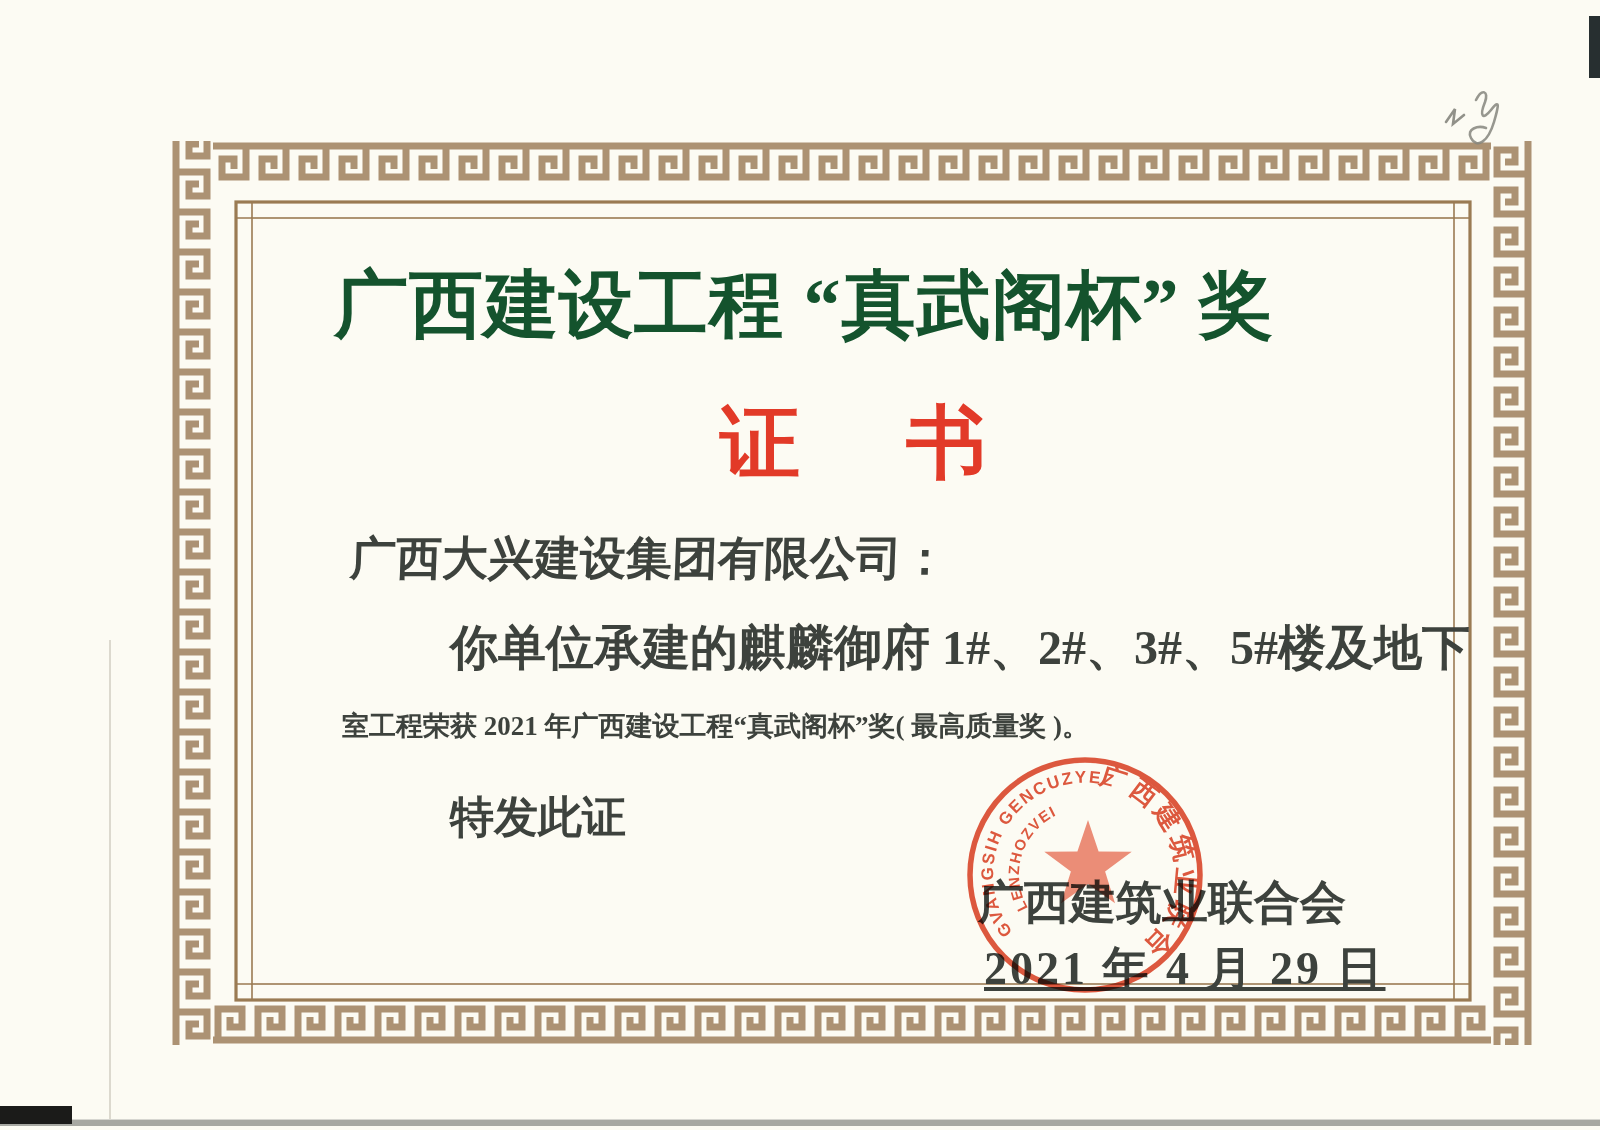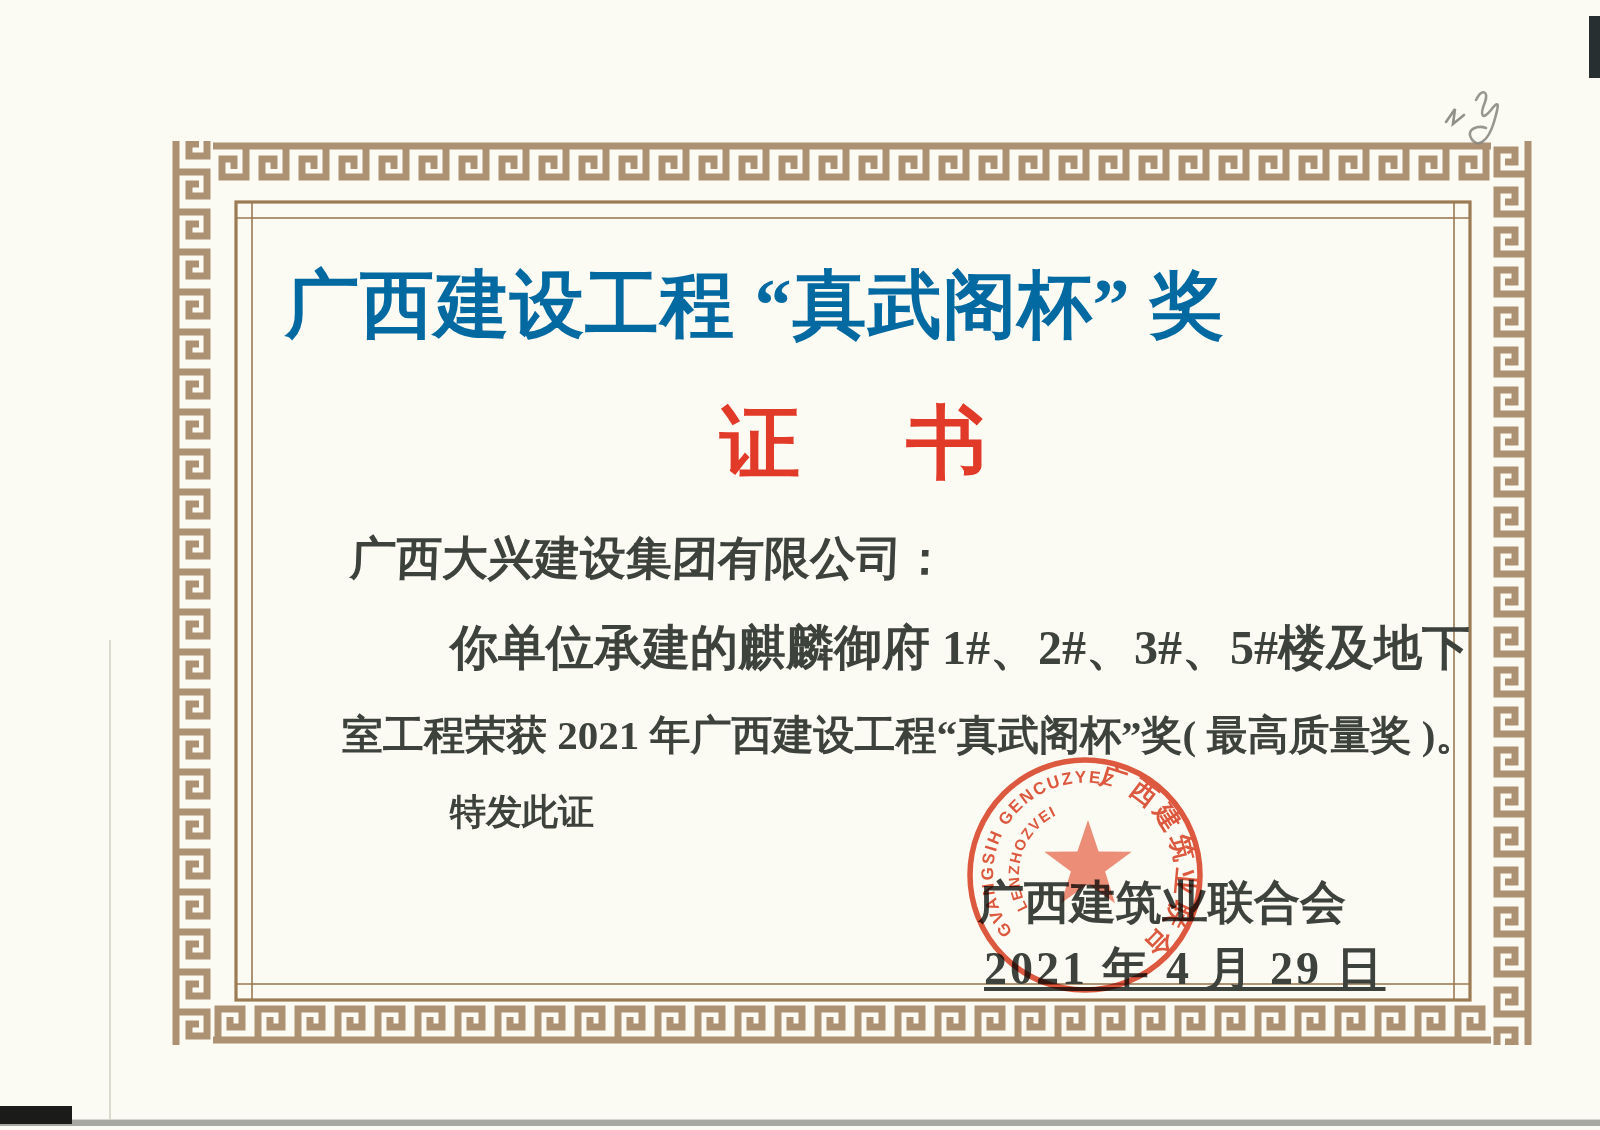--- a/index.html
+++ b/index.html
@@ -1,28 +1,28 @@
 <!DOCTYPE html>
 <html><head>
 <meta charset="utf-8">
 <style>
   html,body{margin:0;padding:0;}
   .stage{position:relative;width:1600px;height:1130px;background:#fcfbf3;overflow:hidden;
          font-family:"Liberation Serif","DejaVu Serif",serif;}
   .abs{position:absolute;}
   
-  .title1{left:236px;top:256px;width:1038px;text-align:center;
-          font-size:74px;font-weight:900;color:#0369a1;letter-spacing:1px;white-space:nowrap;}
+  .title1{left:236px;top:256px;width:1038px;text-align:right;
+          font-size:74px;font-weight:900;color:#14532d;letter-spacing:1px;white-space:nowrap;}
   .title2{left:236px;top:390px;width:1234px;display:flex;justify-content:center;gap:106px;
           font-size:80px;font-weight:900;color:#e23a28;}
   .ink{color:#3d423d;white-space:nowrap;}
   .recipient{left:350px;top:528px;font-size:46px;font-weight:600;transform:skewX(-2deg);}
   .bodyline1{left:450px;top:616px;font-size:48px;font-weight:600;text-align:right;}
-  .bodyline2{left:342px;top:708px;font-size:41px;font-weight:600;}
-  .bodyline3{left:450px;top:788px;font-size:36px;font-weight:700;}
+  .bodyline2{left:342px;top:708px;font-size:27px;font-weight:600;}
+  .bodyline3{left:450px;top:788px;font-size:44px;font-weight:700;}
   .issuer{left:978px;top:872px;font-size:46px;font-weight:700;letter-spacing:0px;z-index:4;}
   .dateline{left:984px;top:938px;font-size:46px;font-weight:700;letter-spacing:3px;z-index:4;text-decoration:underline;}
   
   .sealsvg{left:930px;top:720px;z-index:5;mix-blend-mode:multiply;opacity:.92;}
   
   .tab-topright{left:1589px;top:16px;width:11px;height:62px;background:#272f30;}
   .bar-bottomleft{left:0;top:1106px;width:72px;height:18px;background:#1b1b19;}
   .scanline-bottom{left:0;top:1119px;width:1600px;height:6px;background:#a7a8a2;border-top:1px solid #d6d6d0;}
   .page-edge{left:109px;top:640px;width:2px;height:480px;background:rgba(168,163,148,.38);}
   .pencil{left:1430px;top:78px;}

